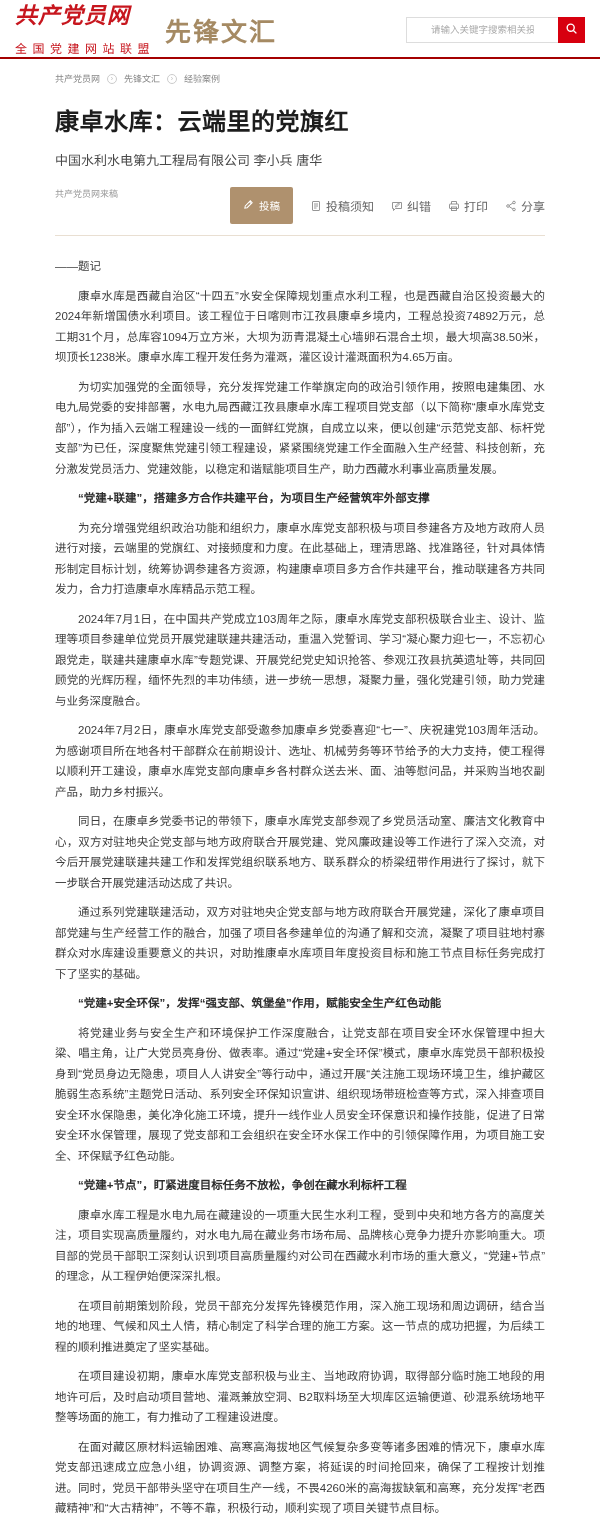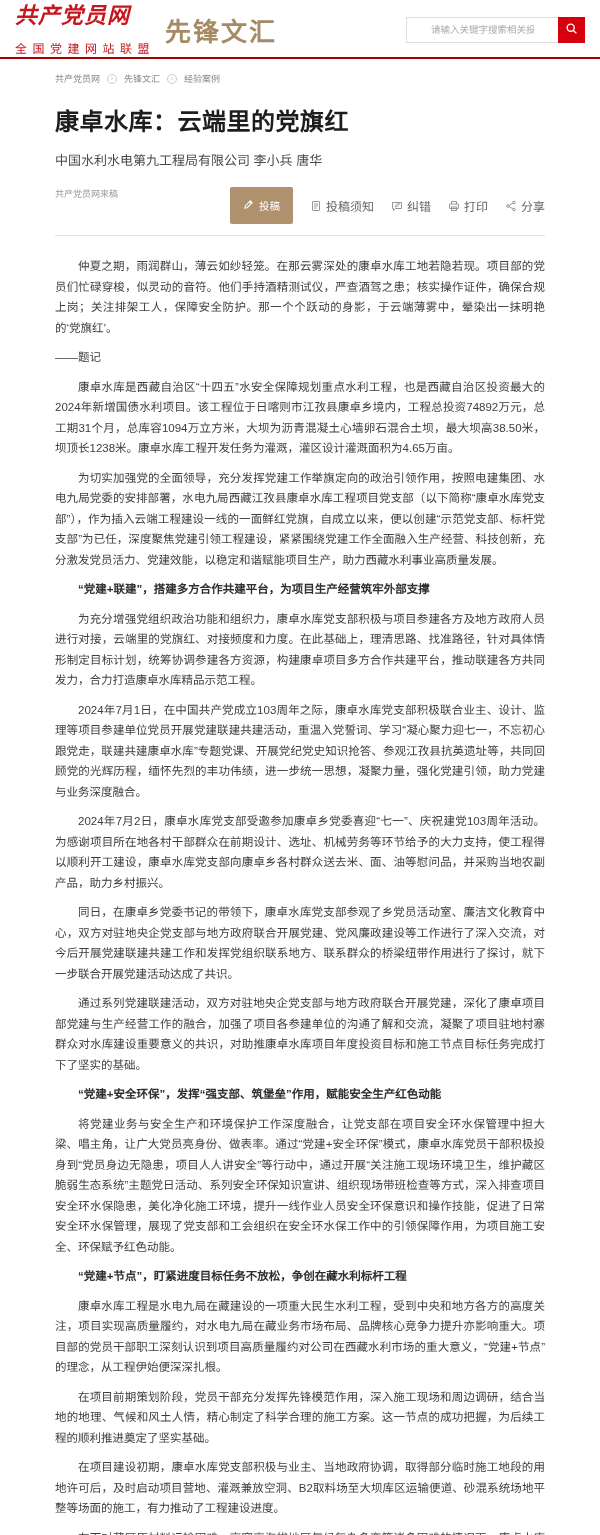--- a/index.html
+++ b/index.html
@@ -190,21 +190,20 @@
             </svg>
           </span>
           <span>分享</span>
         </button>
       </div>
     </div>
 
     <div class="meta-divider"></div>
 
     <div class="article-body">
-        <p class="p">仲夏之期，雨润群山，薄云如纱轻笼。在那云雾深处的康卓水库工地若隐若现。项目部的党员们忙碌穿梭，似灵动的音符。他们手持酒精测试仪，严查酒驾之患；核实操作证件，确保合规上岗；关注排架工人，保障安全防护。那一个个跃动的身影，于云端薄雾中，晕染出一抹明艳的‘党旗红’。</p>
         <p class="sign">——题记</p>
         <p class="p">康卓水库是西藏自治区“十四五”水安全保障规划重点水利工程，也是西藏自治区投资最大的2024年新增国债水利项目。该工程位于日喀则市江孜县康卓乡境内，工程总投资74892万元，总工期31个月，总库容1094万立方米，大坝为沥青混凝土心墙卵石混合土坝，最大坝高38.50米，坝顶长1238米。康卓水库工程开发任务为灌溉，灌区设计灌溉面积为4.65万亩。</p>
         <p class="p">为切实加强党的全面领导，充分发挥党建工作举旗定向的政治引领作用，按照电建集团、水电九局党委的安排部署，水电九局西藏江孜县康卓水库工程项目党支部（以下简称“康卓水库党支部”），作为插入云端工程建设一线的一面鲜红党旗，自成立以来，便以创建“示范党支部、标杆党支部”为已任，深度聚焦党建引领工程建设，紧紧围绕党建工作全面融入生产经营、科技创新，充分激发党员活力、党建效能，以稳定和谐赋能项目生产，助力西藏水利事业高质量发展。</p>
         <p class="h">“党建+联建”，搭建多方合作共建平台，为项目生产经营筑牢外部支撑</p>
         <p class="p">为充分增强党组织政治功能和组织力，康卓水库党支部积极与项目参建各方及地方政府人员进行对接，云端里的党旗红、对接频度和力度。在此基础上，理清思路、找准路径，针对具体情形制定目标计划，统筹协调参建各方资源，构建康卓项目多方合作共建平台，推动联建各方共同发力，合力打造康卓水库精品示范工程。</p>
         <p class="p">2024年7月1日，在中国共产党成立103周年之际，康卓水库党支部积极联合业主、设计、监理等项目参建单位党员开展党建联建共建活动，重温入党誓词、学习“凝心聚力迎七一，不忘初心跟党走，联建共建康卓水库”专题党课、开展党纪党史知识抢答、参观江孜县抗英遗址等，共同回顾党的光辉历程，缅怀先烈的丰功伟绩，进一步统一思想，凝聚力量，强化党建引领，助力党建与业务深度融合。</p>
         <p class="p">2024年7月2日，康卓水库党支部受邀参加康卓乡党委喜迎“七一”、庆祝建党103周年活动。为感谢项目所在地各村干部群众在前期设计、选址、机械劳务等环节给予的大力支持，使工程得以顺利开工建设，康卓水库党支部向康卓乡各村群众送去米、面、油等慰问品，并采购当地农副产品，助力乡村振兴。</p>
         <p class="p">同日，在康卓乡党委书记的带领下，康卓水库党支部参观了乡党员活动室、廉洁文化教育中心，双方对驻地央企党支部与地方政府联合开展党建、党风廉政建设等工作进行了深入交流，对今后开展党建联建共建工作和发挥党组织联系地方、联系群众的桥梁纽带作用进行了探讨，就下一步联合开展党建活动达成了共识。</p>
         <p class="p">通过系列党建联建活动，双方对驻地央企党支部与地方政府联合开展党建，深化了康卓项目部党建与生产经营工作的融合，加强了项目各参建单位的沟通了解和交流，凝聚了项目驻地村寨群众对水库建设重要意义的共识，对助推康卓水库项目年度投资目标和施工节点目标任务完成打下了坚实的基础。</p>
         <p class="h">“党建+安全环保”，发挥“强支部、筑堡垒”作用，赋能安全生产红色动能</p>

